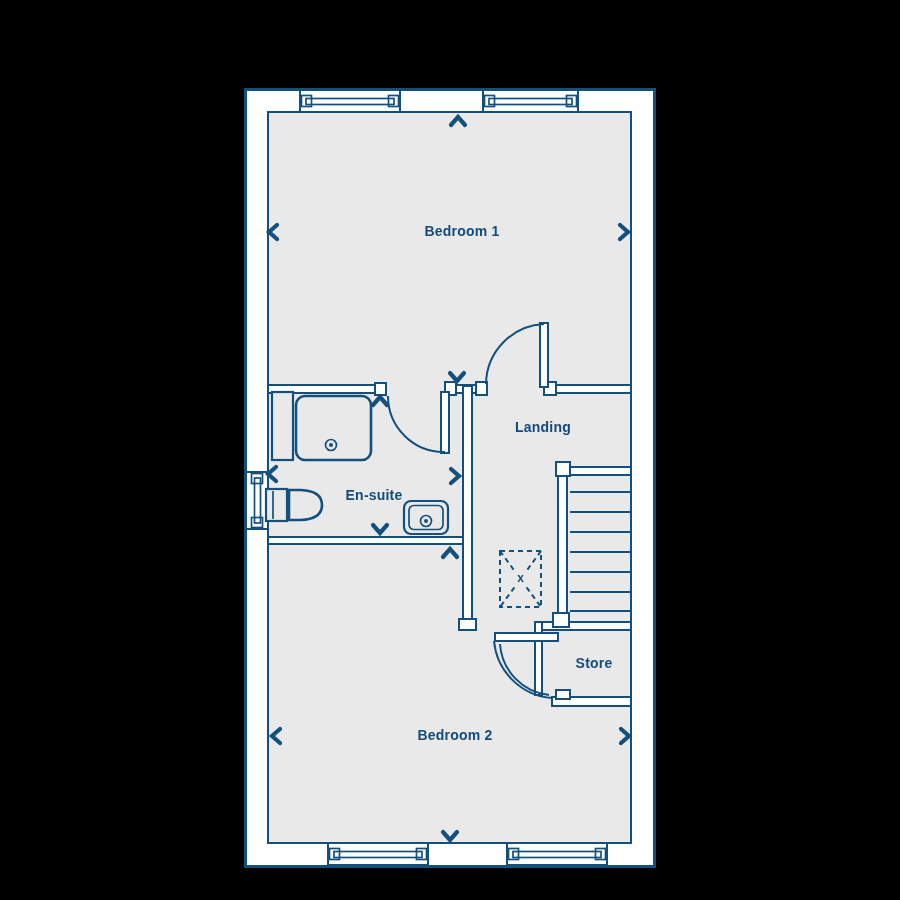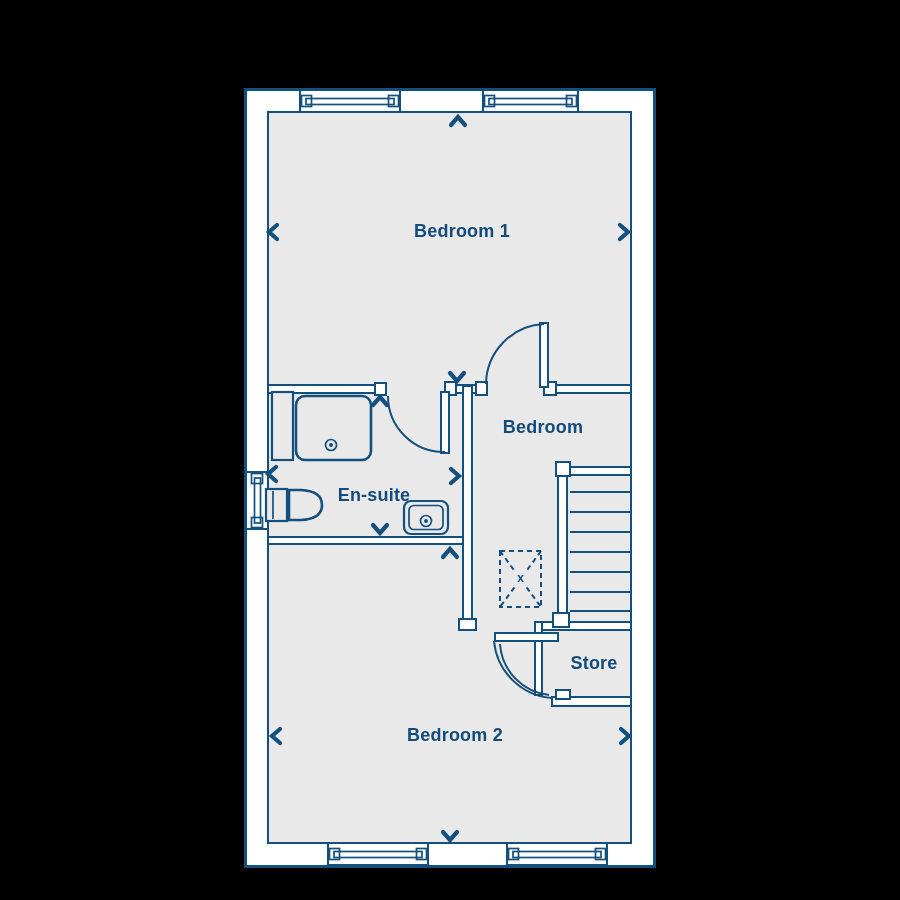--- a/index.html
+++ b/index.html
@@ -17,21 +17,21 @@
   .w{fill:var(--wallfill);stroke:var(--line);stroke-width:2;}
   .floor{fill:var(--floor);stroke:var(--line);stroke-width:2;}
   .wf{fill:var(--floor);stroke:var(--line);stroke-width:2.2;}
   .ln{stroke:var(--line);stroke-width:2;fill:none;}
   .thin{stroke:var(--line);stroke-width:1.7;fill:none;}
   .arc{stroke:var(--line);stroke-width:2;fill:none;}
   .dash{stroke:var(--line);stroke-width:2;fill:none;stroke-dasharray:5 4;}
   .chev{stroke:var(--line);stroke-width:4.2;fill:none;stroke-linecap:round;stroke-linejoin:miter;}
   .dot{fill:var(--line);stroke:none;}
   .room-label{position:absolute;transform:translate(-50%,-50%);
-      font-weight:700;font-size:18px;color:var(--text);white-space:nowrap;letter-spacing:.2px;}
+      font-weight:700;font-size:14px;color:var(--text);white-space:nowrap;letter-spacing:.2px;}
   .hatch-x{position:absolute;transform:translate(-50%,-50%);
       font-weight:700;font-size:12px;color:var(--text);}
 </style>
 </head>
 <body>
 
 <div class="stage">
   <svg width="900" height="900" viewBox="0 0 900 900">
 
     <rect class="bg" x="0" y="0" width="900" height="900"></rect>
@@ -154,18 +154,18 @@
       <path class="chev" d="M451,469 L459,476 L451,483"></path>
       <path class="chev" d="M373,525 L380,533 L387,525"></path>
       <path class="chev" d="M443,557 L450,549 L457,557"></path>
       <path class="chev" d="M280,729 L272,736 L280,743"></path>
       <path class="chev" d="M621,729 L629,736 L621,743"></path>
       <path class="chev" d="M443,832 L450,840 L457,832"></path>
     </g>
   </svg>
 
   <div class="room-label" style="left:462px;top:231px">Bedroom 1</div>
-  <div class="room-label" style="left:543px;top:427px">Bedroom</div>
+  <div class="room-label" style="left:543px;top:427px">Landing</div>
   <div class="room-label" style="left:374px;top:495px">En-suite</div>
   <div class="room-label" style="left:594px;top:663px">Store</div>
   <div class="room-label" style="left:455px;top:735px">Bedroom 2</div>
   <div class="hatch-x" style="left:520.5px;top:578px">x</div>
 </div>
 
 </body></html>

